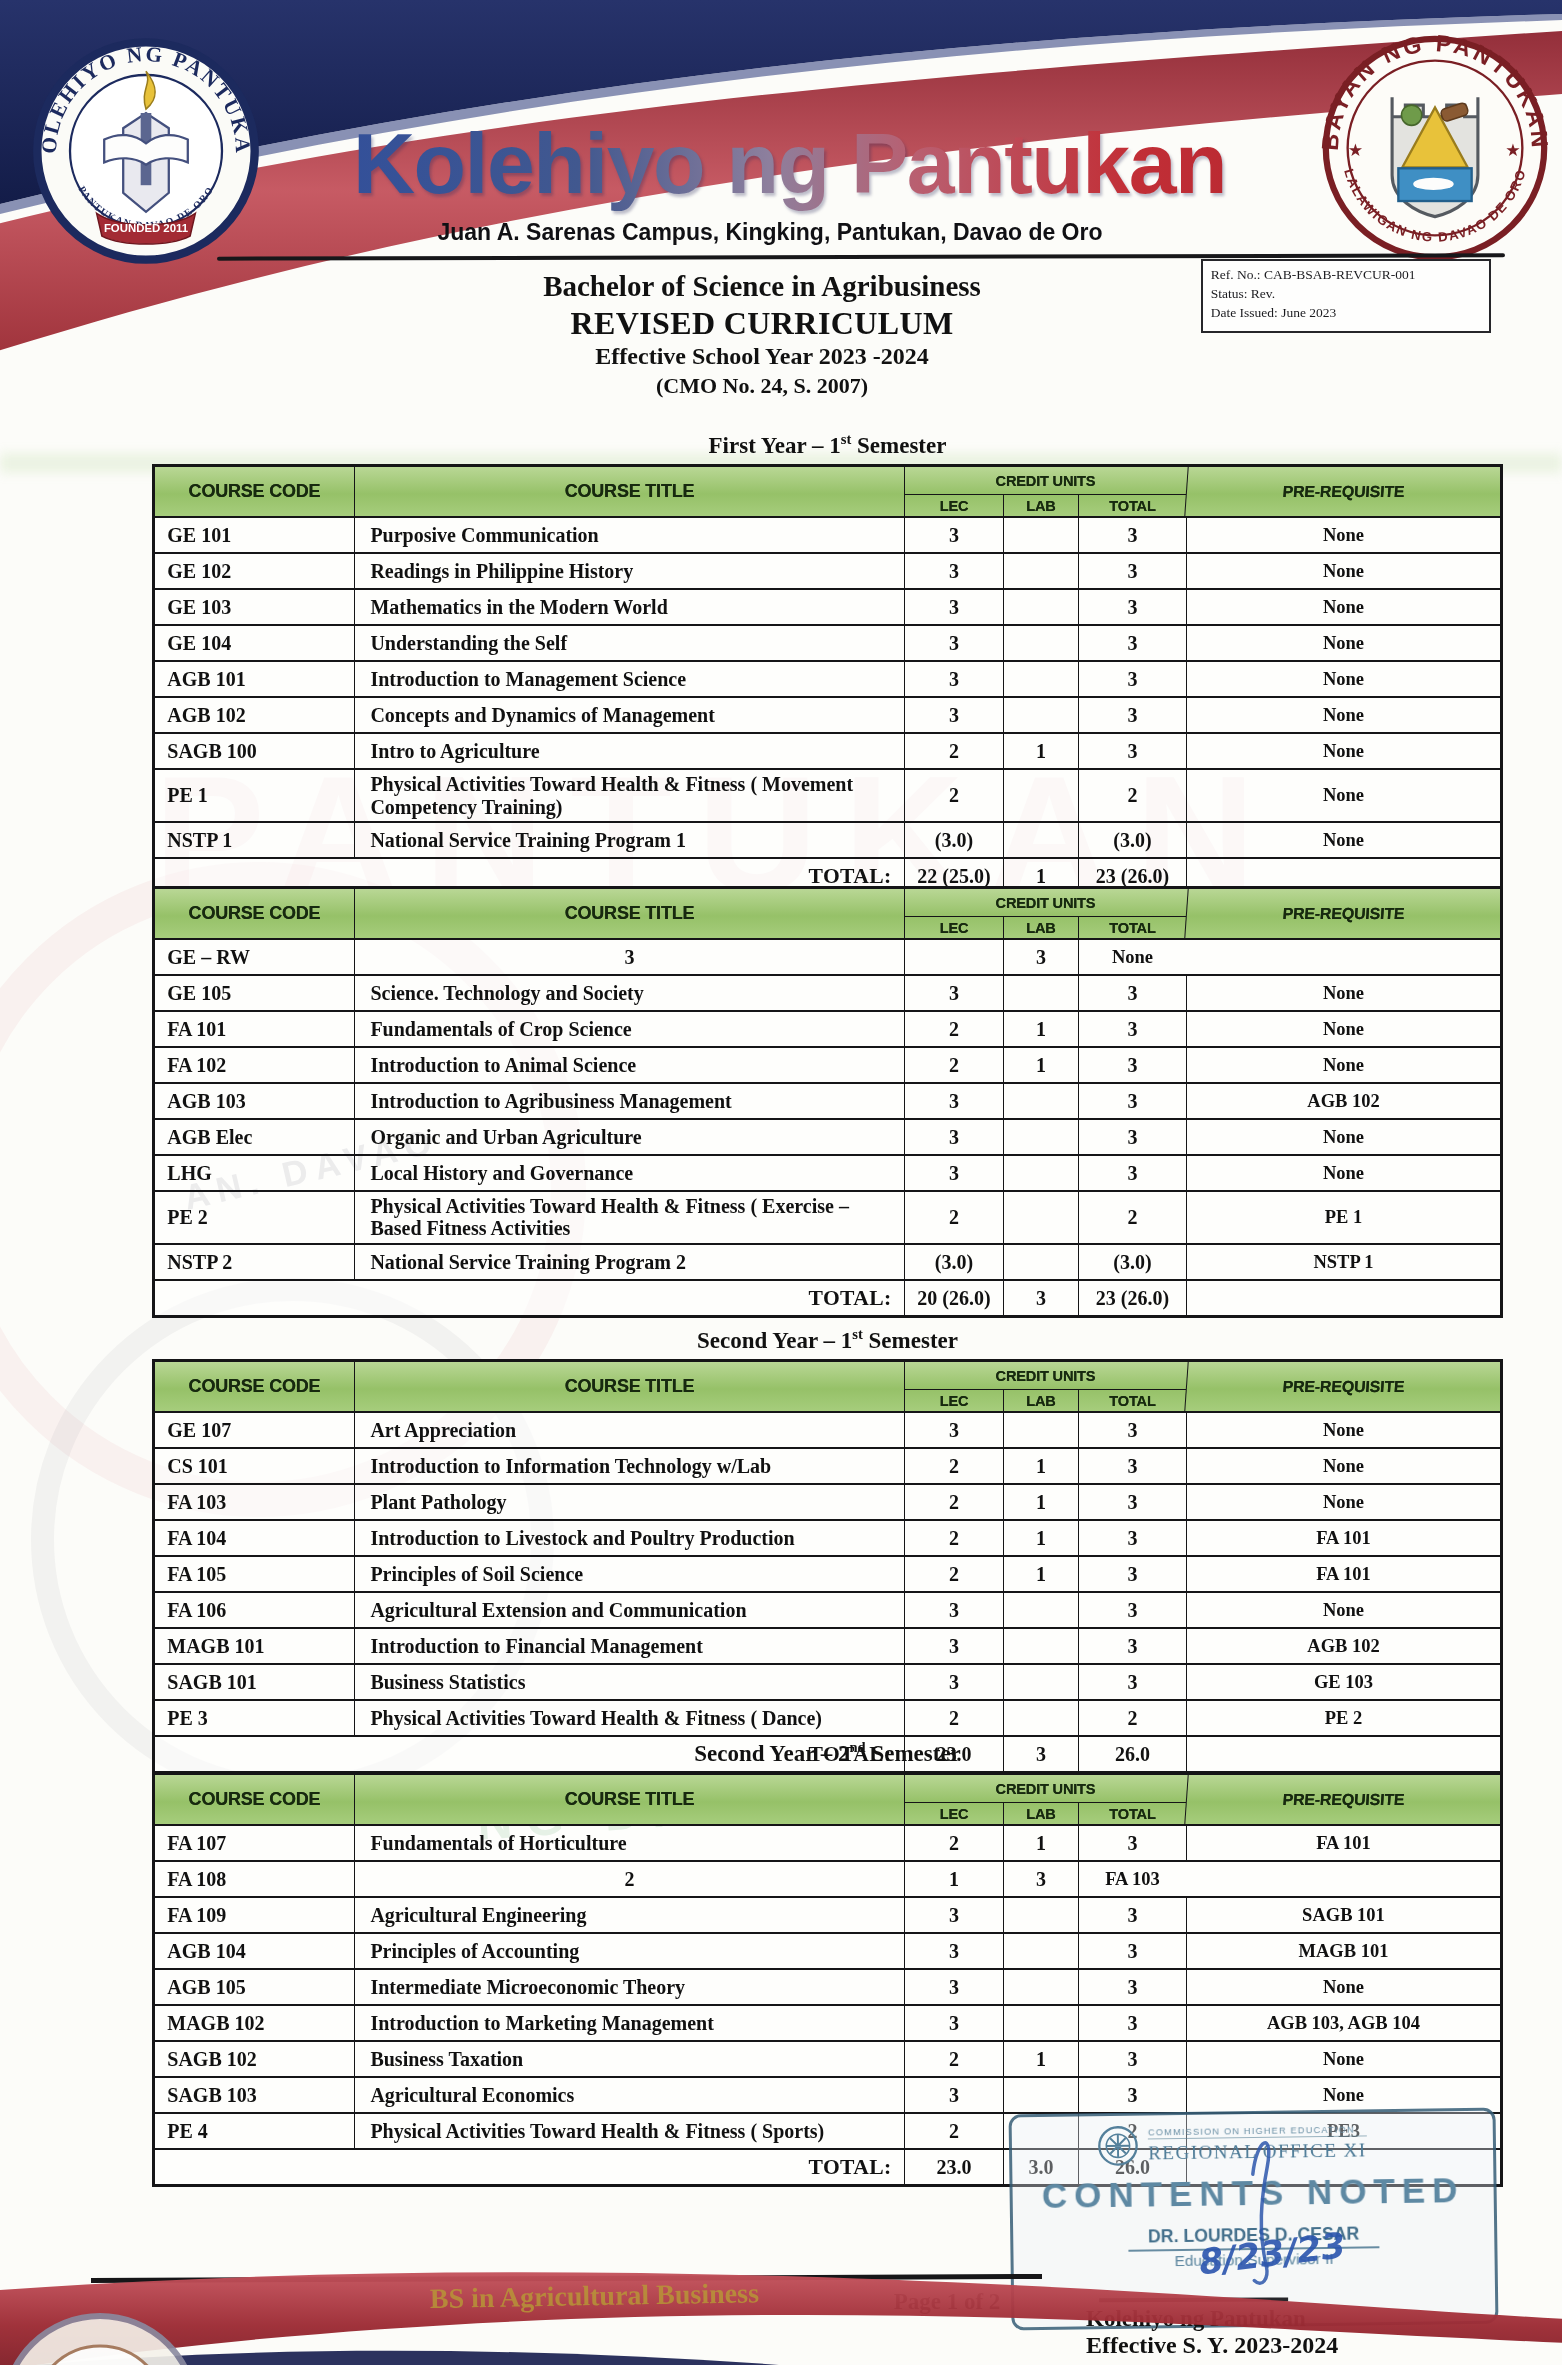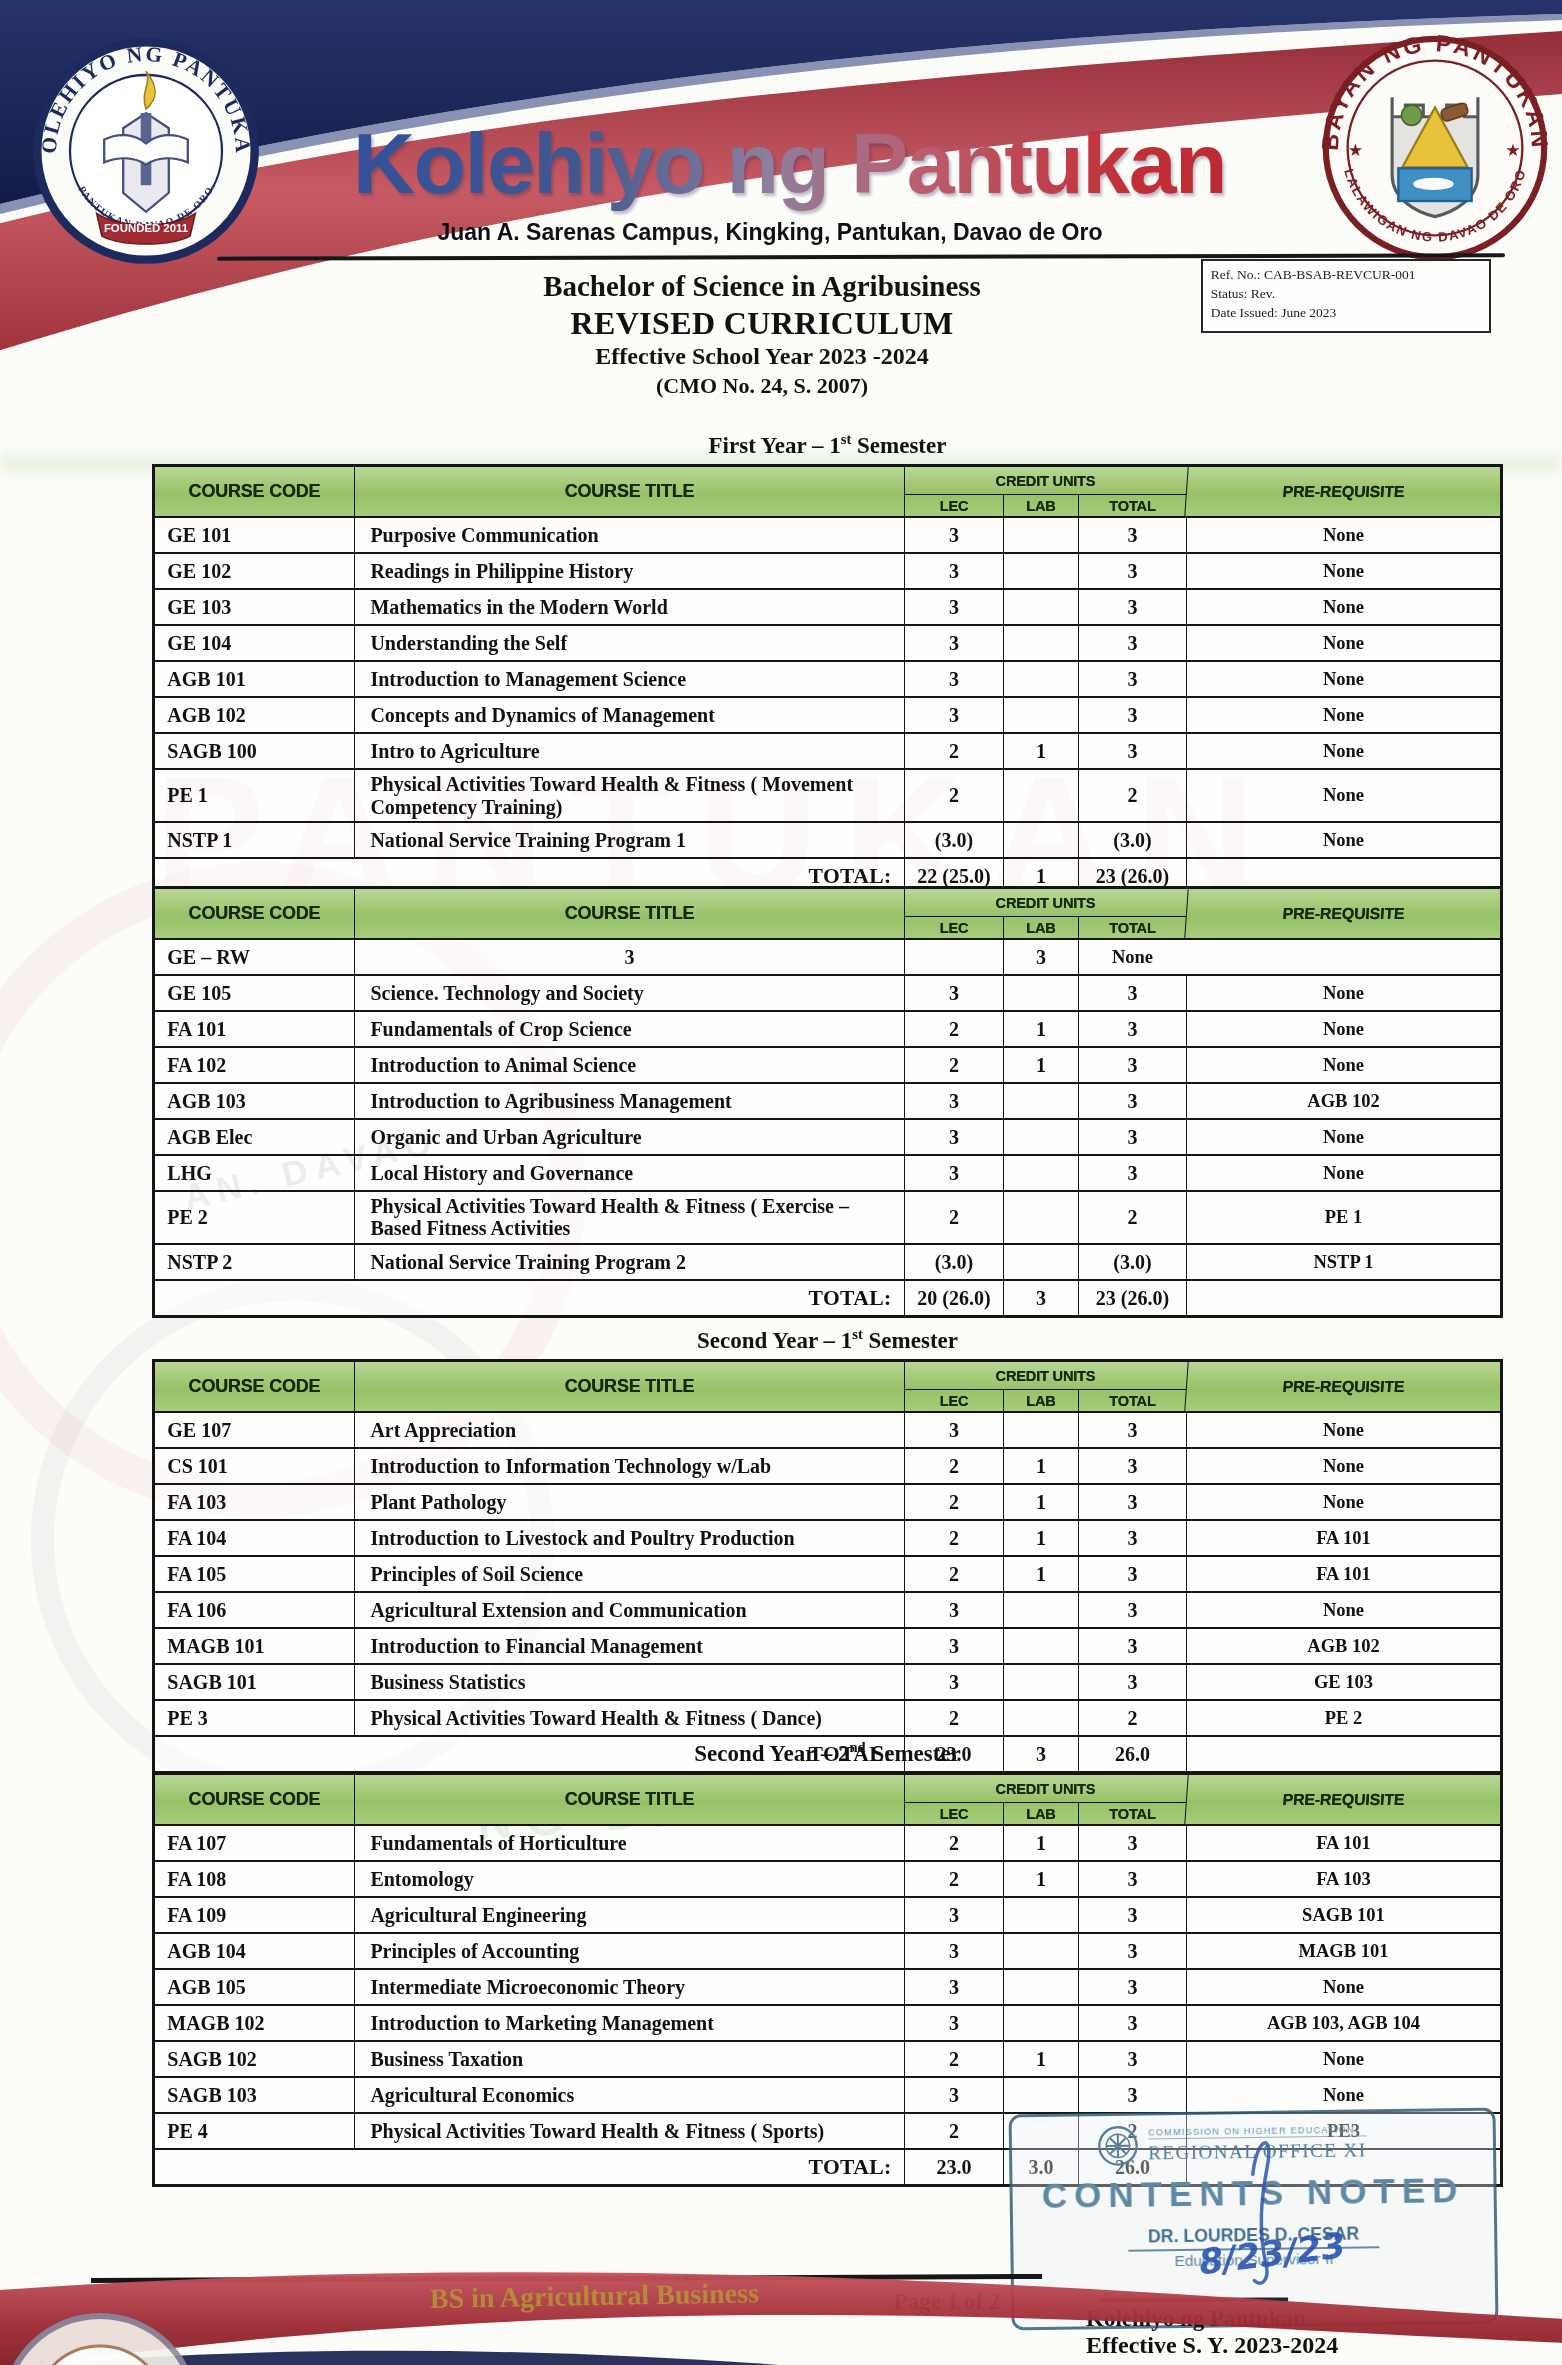--- a/index.html
+++ b/index.html
@@ -520,21 +520,20 @@
             <div class="c codec">FA 107</div>
             <div class="c titlec">Fundamentals of Horticulture</div>
             <div class="c numc">2</div>
             <div class="c numc">1</div>
             <div class="c numc">3</div>
             <div class="c prec">FA 101</div>
           </div>
 
           <div class="trow">
             <div class="c codec">FA 108</div>
-            <div class="c titlec">Entomology</div>
             <div class="c numc">2</div>
             <div class="c numc">1</div>
             <div class="c numc">3</div>
             <div class="c prec">FA 103</div>
           </div>
 
           <div class="trow">
             <div class="c codec">FA 109</div>
             <div class="c titlec">Agricultural Engineering</div>
             <div class="c numc">3</div>

